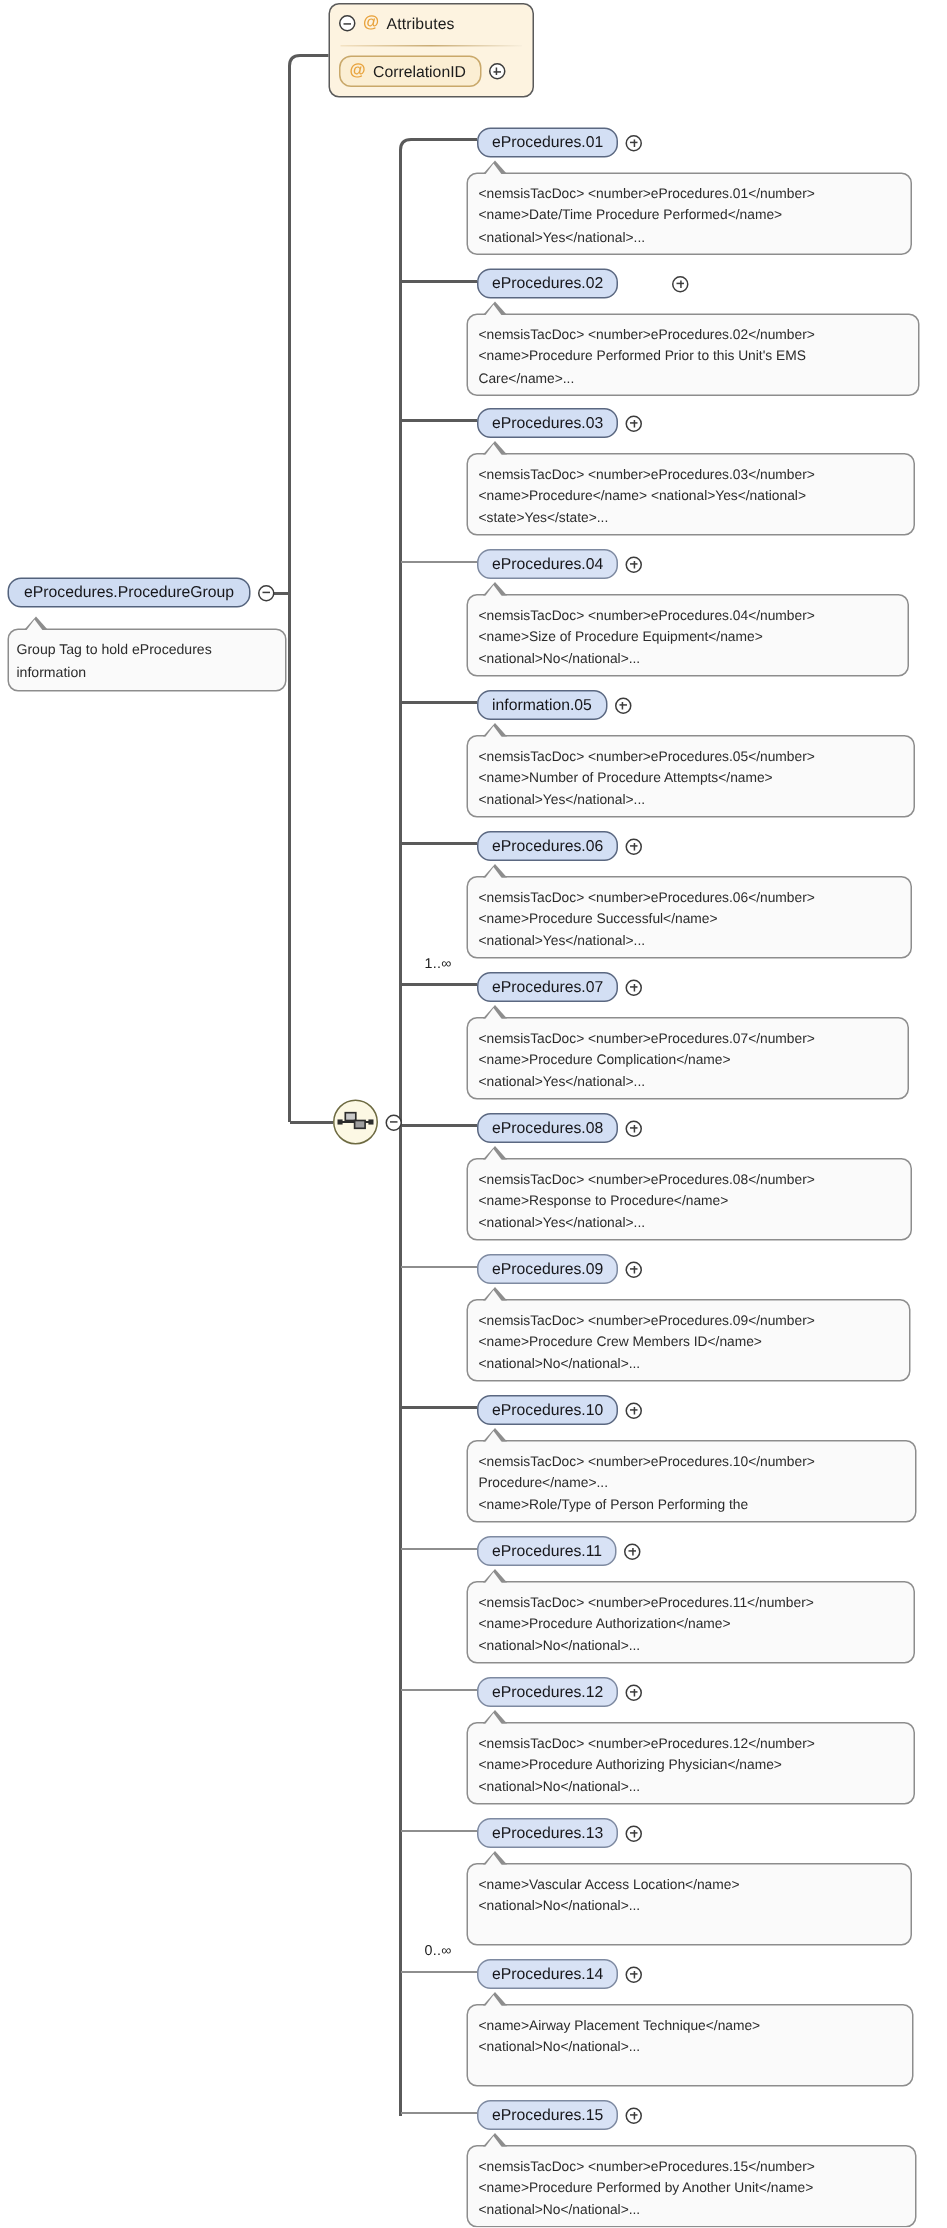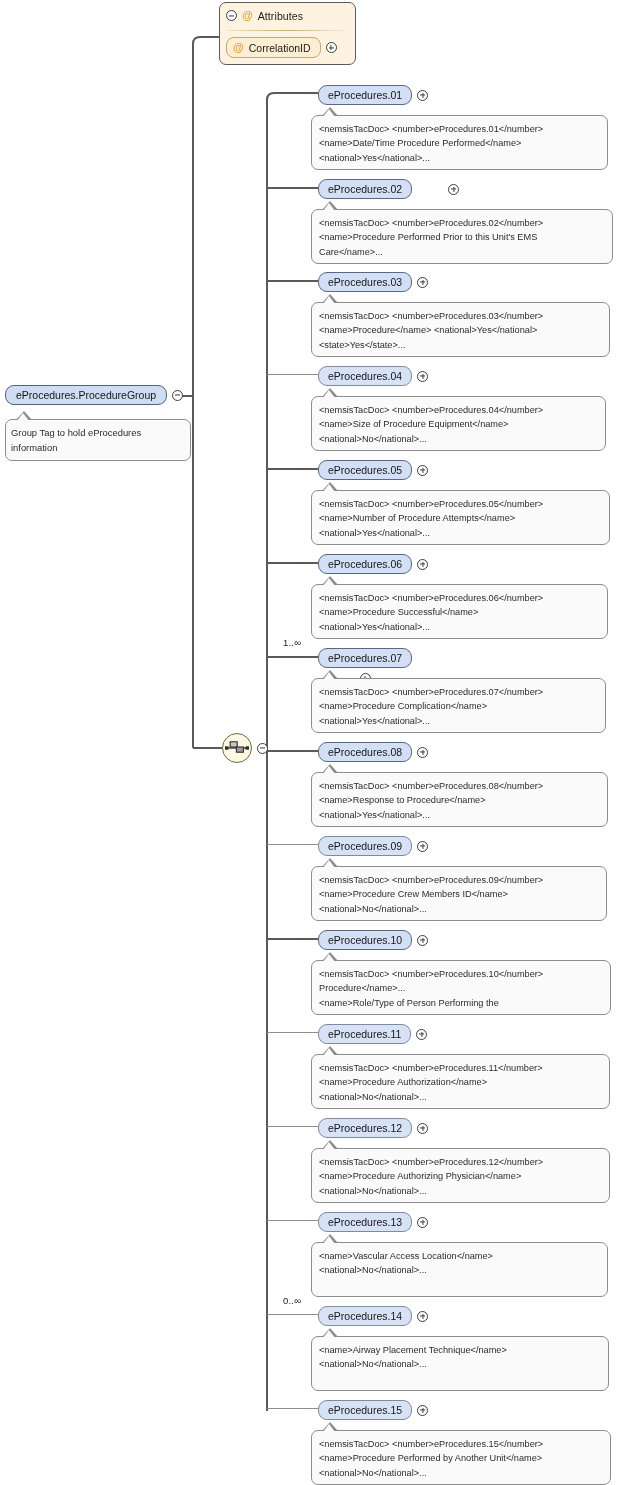--- a/index.html
+++ b/index.html
@@ -350,40 +350,40 @@
         <span class="node-box">eProcedures.04</span>
         <span class="toggle plus"></span>
       </div>
       <div class="ann" style="left: 311px; top: 396px; width: 295px; height: 55px;">
         <div class="ann-notch"></div>
         <div class="ann-line">&lt;nemsisTacDoc&gt; &lt;number&gt;eProcedures.04&lt;/number&gt;</div>
         <div class="ann-line">&lt;name&gt;Size of Procedure Equipment&lt;/name&gt;</div>
         <div class="ann-line">&lt;national&gt;No&lt;/national&gt;...</div>
       </div>
       <div class="el-node" style="left: 318px; top: 460px;">
-        <span class="node-box">eProcedures.05</span>
+        <span class="node-box">information.05</span>
         <span class="toggle plus"></span>
       </div>
       <div class="ann" style="left: 311px; top: 490px; width: 299px; height: 55px;">
         <div class="ann-notch"></div>
         <div class="ann-line">&lt;nemsisTacDoc&gt; &lt;number&gt;eProcedures.05&lt;/number&gt;</div>
         <div class="ann-line">&lt;name&gt;Number of Procedure Attempts&lt;/name&gt;</div>
         <div class="ann-line">&lt;national&gt;Yes&lt;/national&gt;...</div>
       </div>
       <div class="el-node" style="left: 318px; top: 554px;">
         <span class="node-box">eProcedures.06</span>
         <span class="toggle plus"></span>
       </div>
       <div class="ann" style="left: 311px; top: 584px; width: 297px; height: 55px;">
         <div class="ann-notch"></div>
         <div class="ann-line">&lt;nemsisTacDoc&gt; &lt;number&gt;eProcedures.06&lt;/number&gt;</div>
         <div class="ann-line">&lt;name&gt;Procedure Successful&lt;/name&gt;</div>
         <div class="ann-line">&lt;national&gt;Yes&lt;/national&gt;...</div>
       </div>
-      <div class="el-node" style="left: 318px; top: 648px; flex-direction: column;">
+      <div class="el-node" style="left: 318px; top: 648px;">
         <span class="node-box">eProcedures.07</span>
         <span class="toggle plus"></span>
       </div>
       <div class="mult" style="left: 283px; top: 637px;">1..∞</div>
       <div class="ann" style="left: 311px; top: 678px; width: 295px; height: 55px;">
         <div class="ann-notch"></div>
         <div class="ann-line">&lt;nemsisTacDoc&gt; &lt;number&gt;eProcedures.07&lt;/number&gt;</div>
         <div class="ann-line">&lt;name&gt;Procedure Complication&lt;/name&gt;</div>
         <div class="ann-line">&lt;national&gt;Yes&lt;/national&gt;...</div>
       </div>

